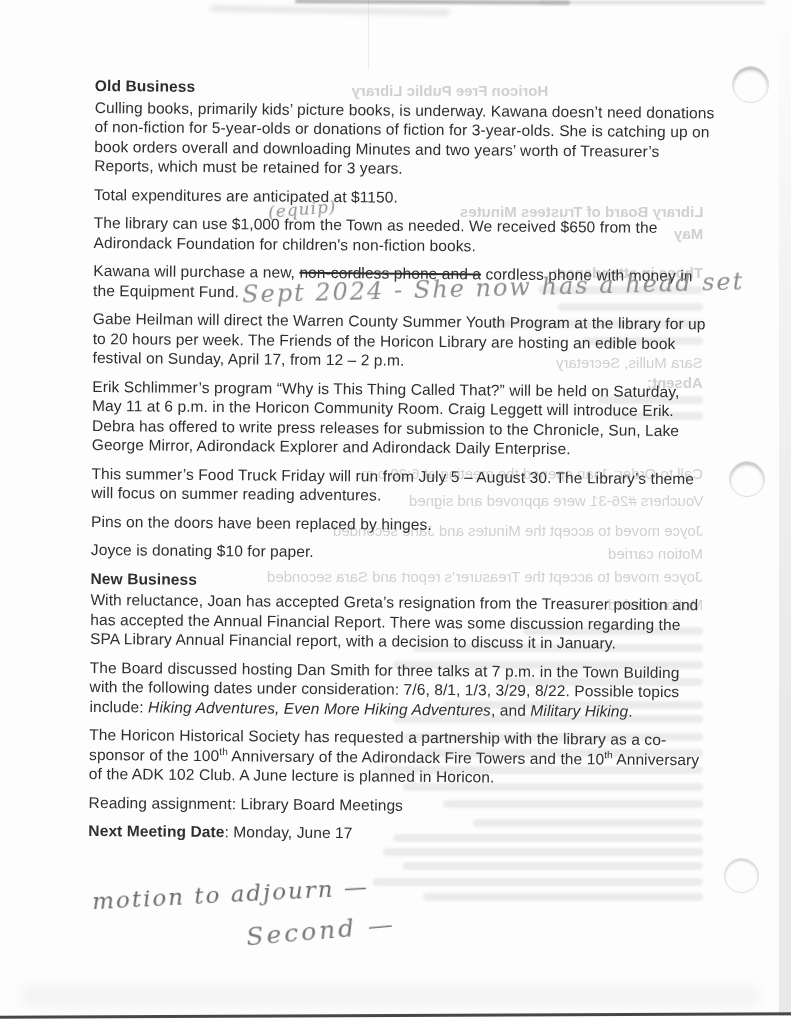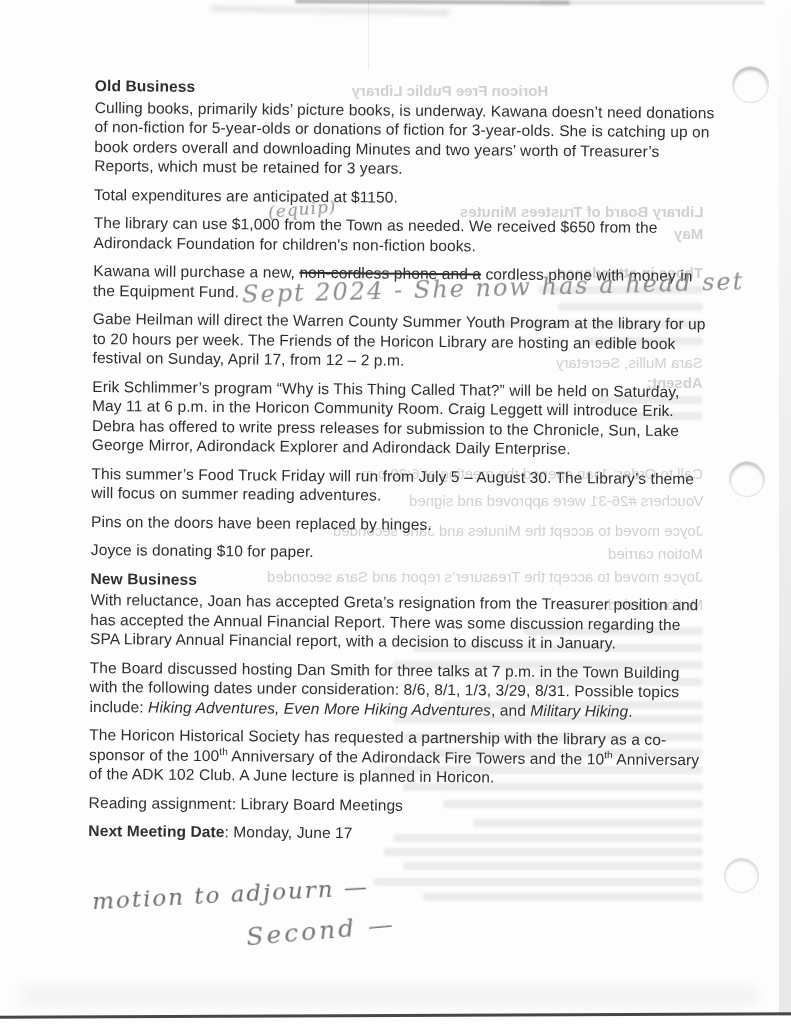--- a/index.html
+++ b/index.html
@@ -155,21 +155,21 @@
     <p>The library can use $1,000 from the Town as needed. We received $650 from the Adirondack Foundation for children's non-fiction books.</p>
     <p><span>Kawana will purchase a new, </span><span class="strike">non-cordless phone and a</span><span> cordless phone with money in the Equipment Fund.</span></p>
     <p>Gabe Heilman will direct the Warren County Summer Youth Program at the library for up to 20 hours per week. The Friends of the Horicon Library are hosting an edible book festival on Sunday, April 17, from 12 – 2 p.m.</p>
     <p>Erik Schlimmer’s program “Why is This Thing Called That?” will be held on Saturday, May 11 at 6 p.m. in the Horicon Community Room. Craig Leggett will introduce Erik. Debra has offered to write press releases for submission to the Chronicle, Sun, Lake George Mirror, Adirondack Explorer and Adirondack Daily Enterprise.</p>
     <p>This summer’s Food Truck Friday will run from July 5 – August 30. The Library’s theme will focus on summer reading adventures.</p>
     <p>Pins on the doors have been replaced by hinges.</p>
     <p>Joyce is donating $10 for paper.</p>
 
     <h2>New Business</h2>
     <p>With reluctance, Joan has accepted Greta’s resignation from the Treasurer position and has accepted the Annual Financial Report. There was some discussion regarding the SPA Library Annual Financial report, with a decision to discuss it in January.</p>
-    <p><span>The Board discussed hosting Dan Smith for three talks at 7 p.m. in the Town Building with the following dates under consideration: 8/6, 8/1, 1/3, 3/29, 8/31. Possible topics include: </span><span class="it">Hiking Adventures, Even More Hiking Adventures</span><span>, and </span><span class="it">Military Hiking</span><span>.</span></p>
+    <p><span>The Board discussed hosting Dan Smith for three talks at 7 p.m. in the Town Building with the following dates under consideration: 7/6, 8/1, 1/3, 3/29, 8/22. Possible topics include: </span><span class="it">Hiking Adventures, Even More Hiking Adventures</span><span>, and </span><span class="it">Military Hiking</span><span>.</span></p>
     <p><span>The Horicon Historical Society has requested a partnership with the library as a co-sponsor of the 100</span><sup>th</sup><span> Anniversary of the Adirondack Fire Towers and the 10</span><sup>th</sup><span> Anniversary of the ADK 102 Club. A June lecture is planned in Horicon.</span></p>
 
     <p>Reading assignment: Library Board Meetings</p>
     <p><span class="nm-label">Next Meeting Date</span><span>: Monday, June 17</span></p>
   </div>
 
   <div class="hand hand-equip">(equip)</div>
   <div class="hand hand-headset">Sept 2024 - She now has a head set</div>
   <div class="hand hand-motion">motion to adjourn —</div>
   <div class="hand hand-second">Second —</div>

